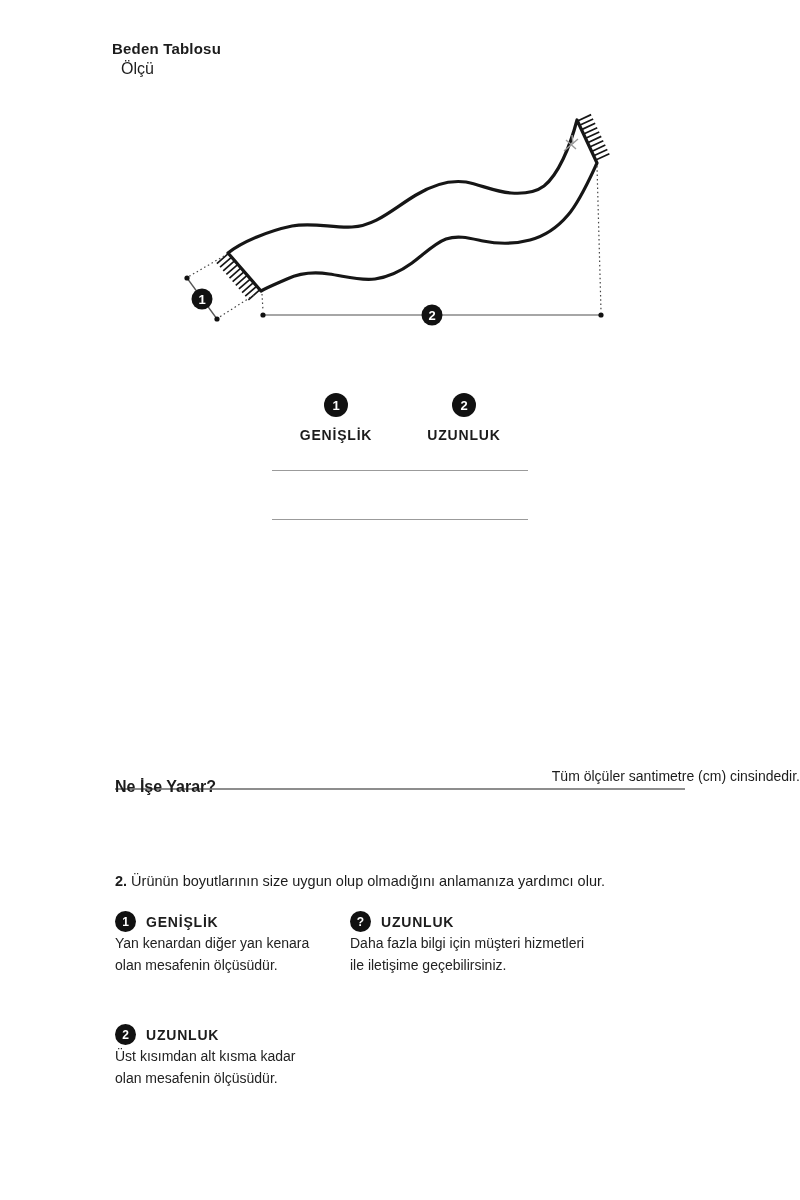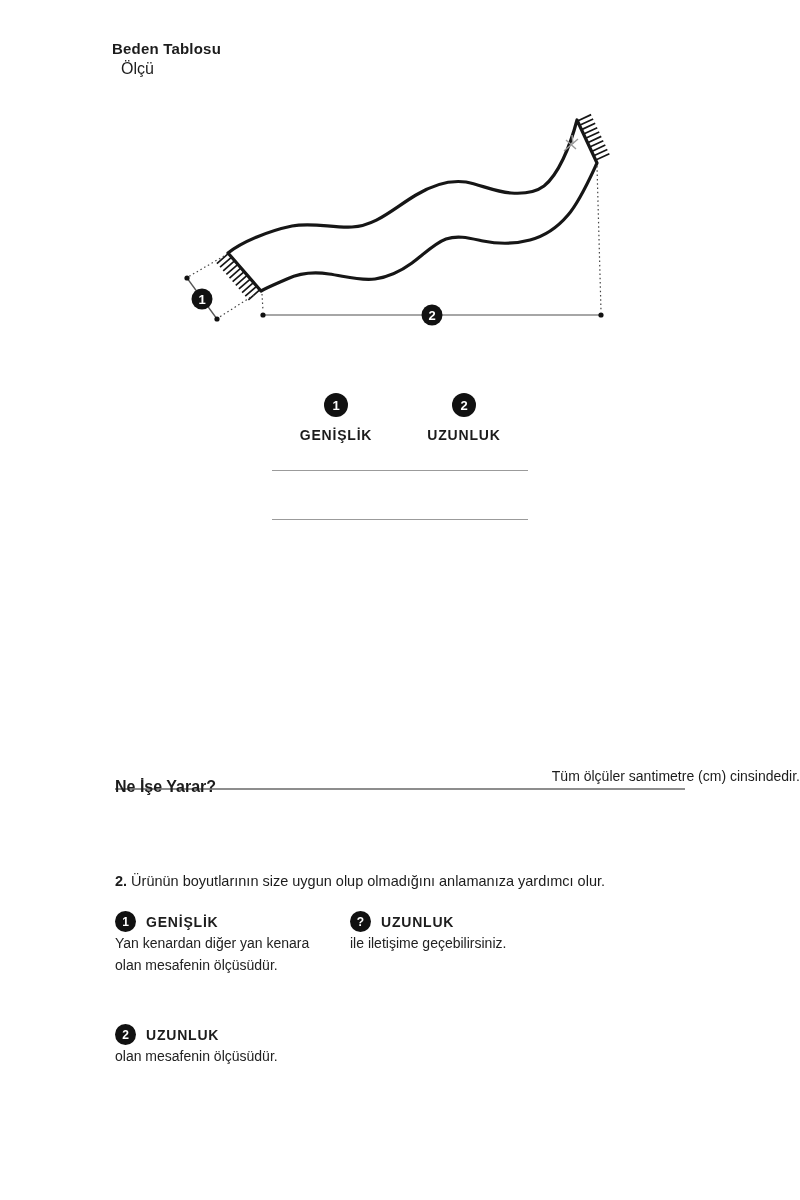--- a/index.html
+++ b/index.html
@@ -162,29 +162,31 @@
   </div>
 
   <div class="def def-2">
     <div class="def-title">
       <div class="badge def-badge">
           <span>?</span>
         </div>
       <div class="def-name">UZUNLUK</div>
     </div>
     <div class="def-desc">
+      <span>Daha fazla bilgi için müşteri hizmetleri</span>
       <span>ile iletişime geçebilirsiniz.</span>
     </div>
   </div>
 
   <div class="def def-3">
     <div class="def-title">
       <div class="badge def-badge">
           <span>2</span>
         </div>
       <div class="def-name">UZUNLUK</div>
     </div>
     <div class="def-desc">
+      <span>Üst kısımdan alt kısma kadar</span>
       <span>olan mesafenin ölçüsüdür.</span>
     </div>
   </div>
 
 </div>
 
 </body></html>

